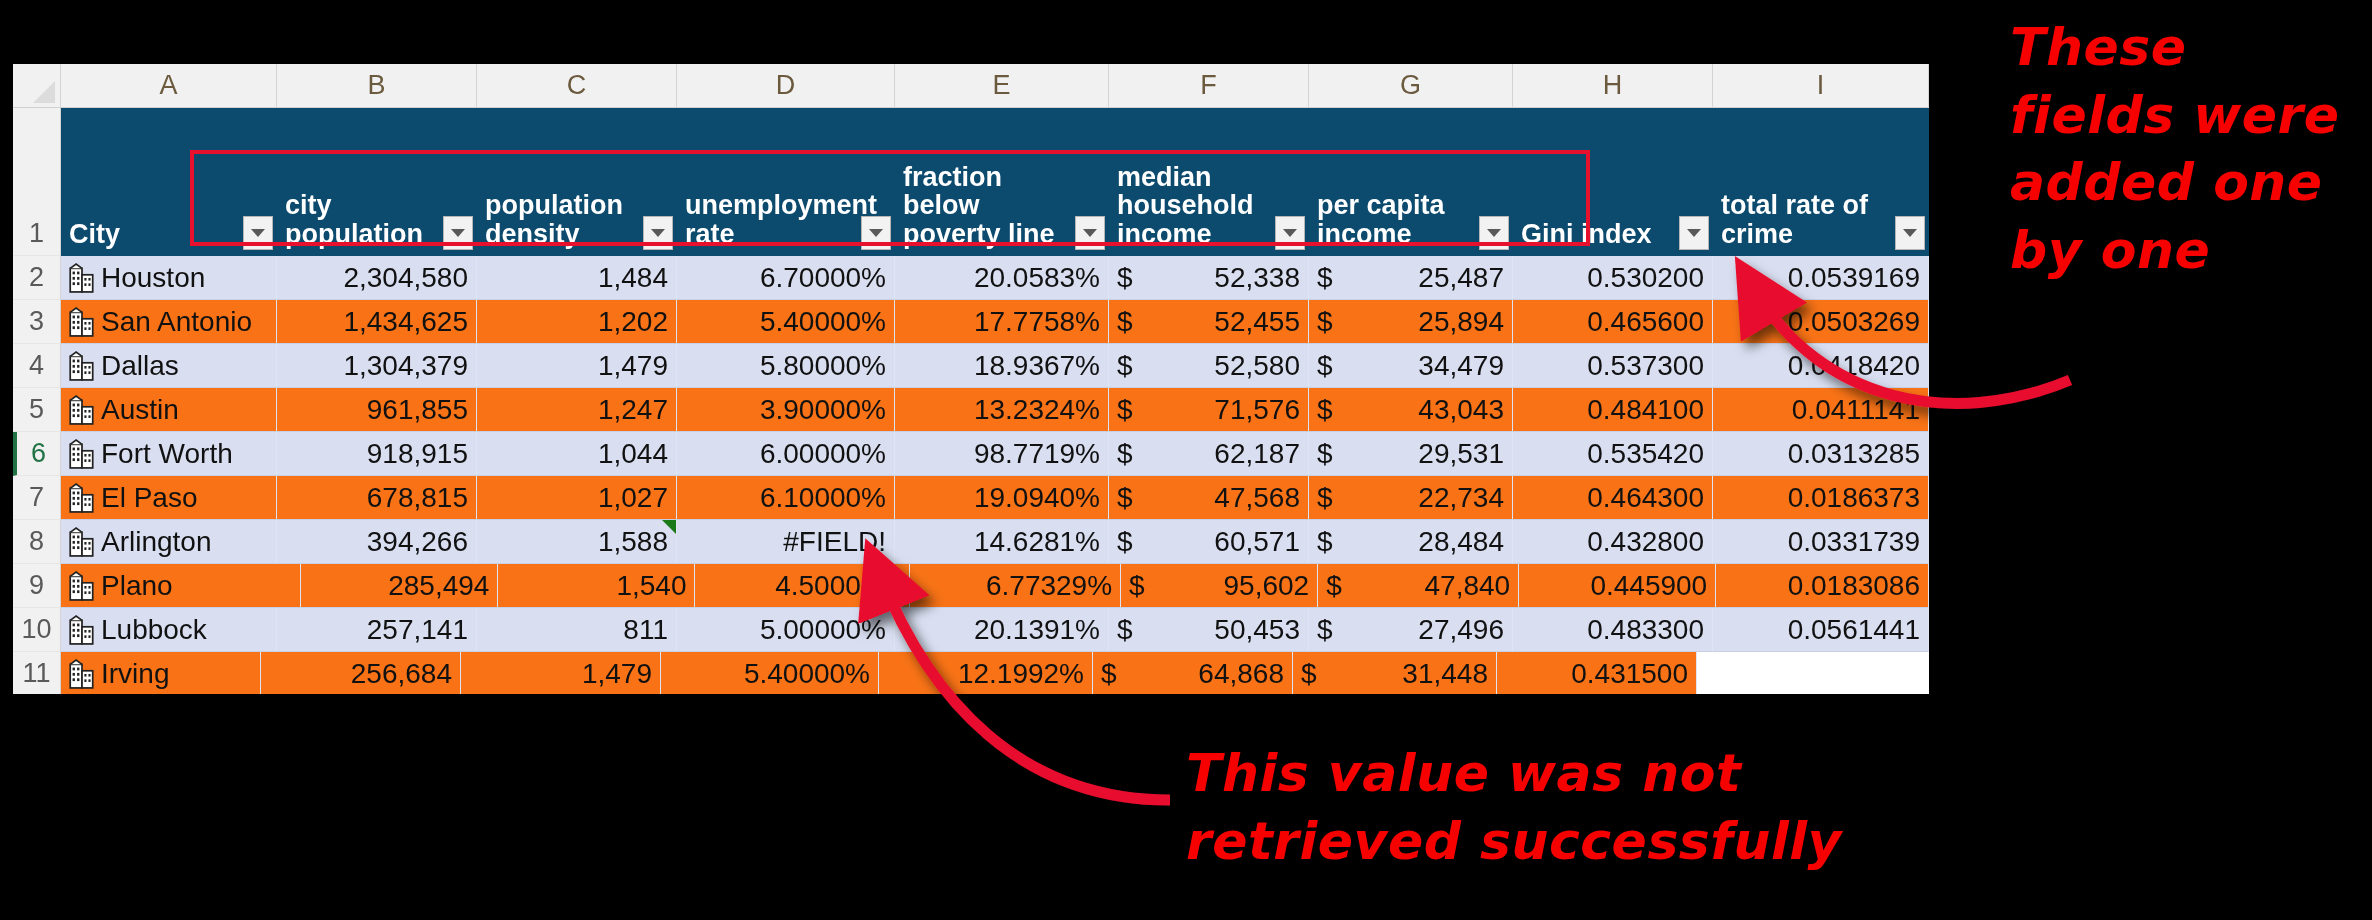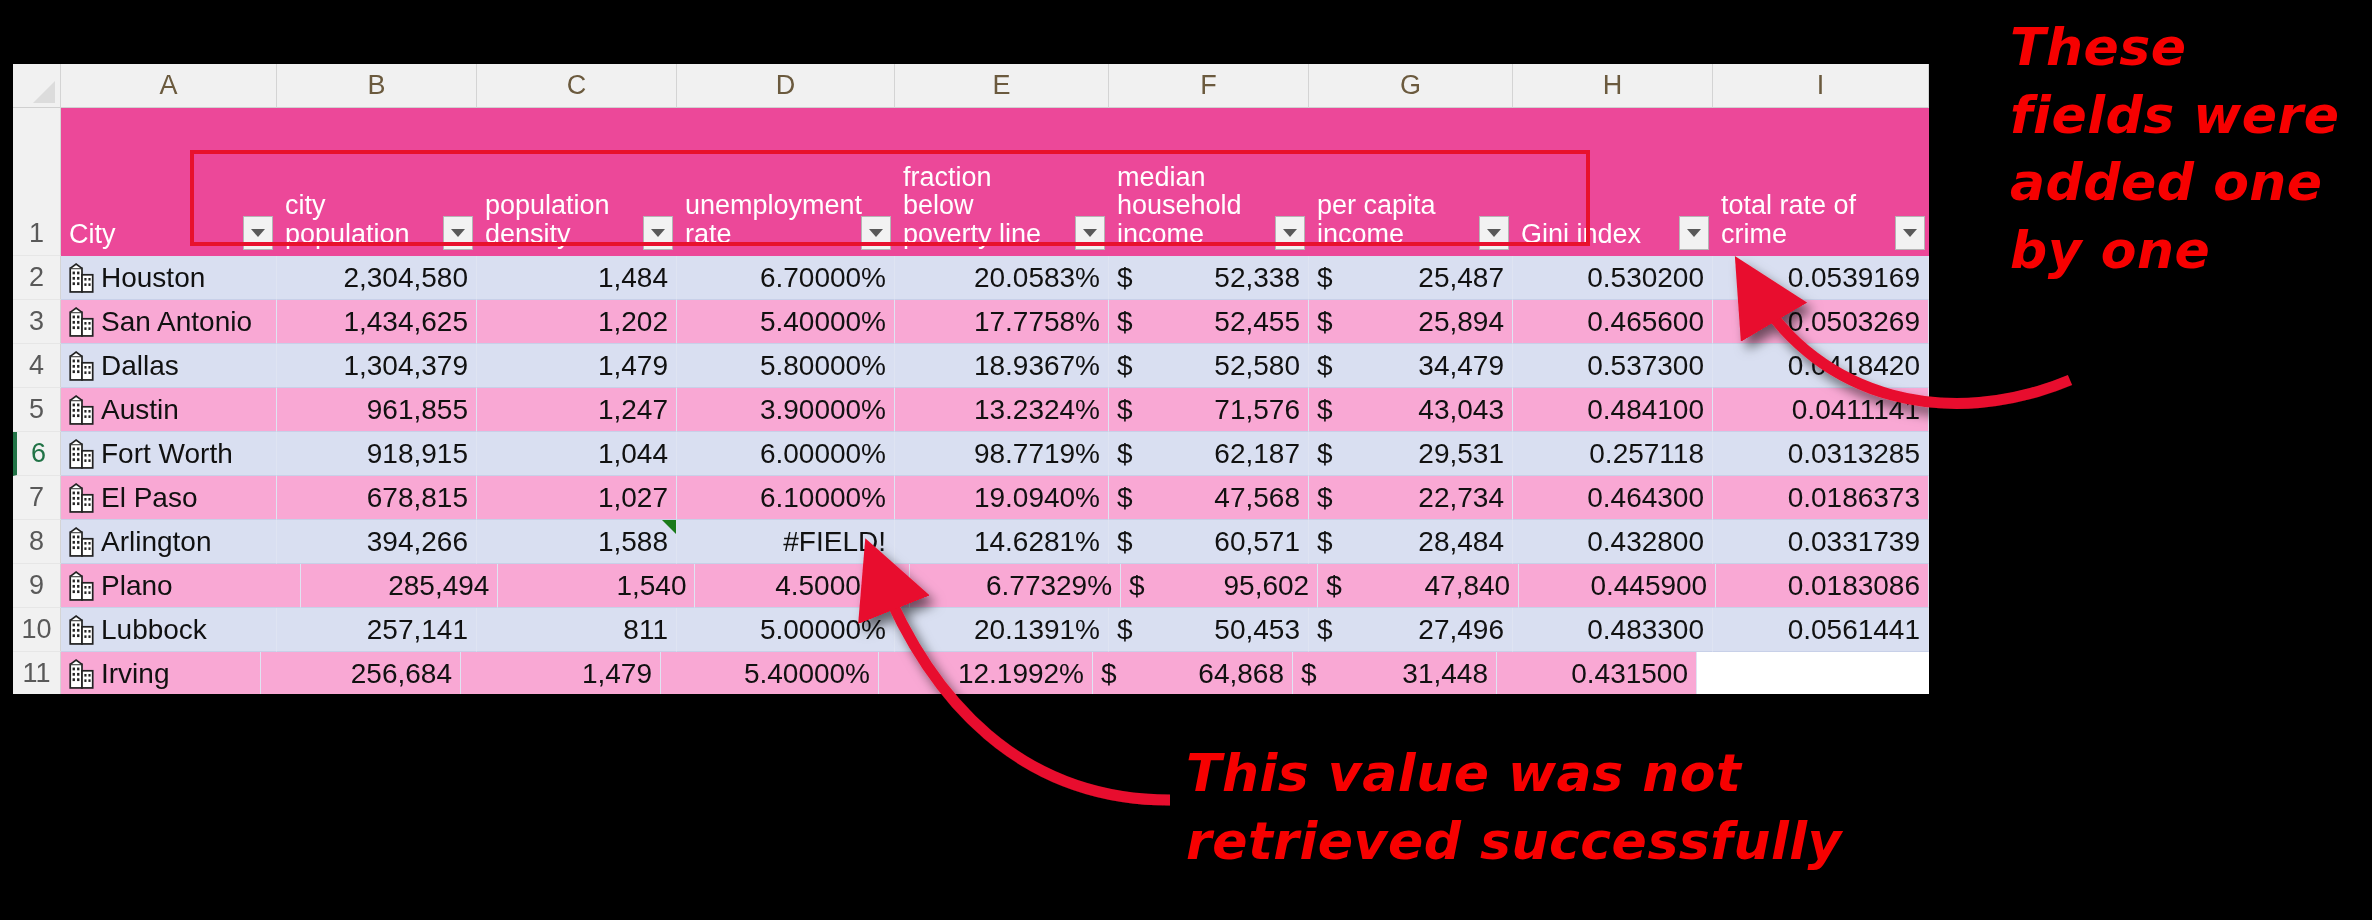--- a/index.html
+++ b/index.html
@@ -28,21 +28,21 @@
     width:48px;min-width:48px;background:#f1f1f1;color:#595959;font-size:27px;
     display:flex;align-items:center;justify-content:center;
     border-right:1px solid #d4d4d4;border-bottom:1px solid #e6e6e6;box-sizing:border-box;
   }
   .rowno.sel{color:#217346;border-left:4px solid #217346;width:48px;box-sizing:border-box;}
 
   
   .hrow{height:148px;}
   .hrow .rowno{align-items:flex-end;padding-bottom:6px;height:148px;}
   .hcell{
-    background:#ec4899;color:#fff;font-weight:normal;font-size:27px;
+    background:#0c4a6e;color:#fff;font-weight:bold;font-size:27px;
     position:relative;box-sizing:border-box;
     display:flex;flex-direction:column;justify-content:flex-end;
     padding:4px 6px 8px 8px;line-height:1.05;height:148px;overflow:hidden;
   }
   .hcell .ht{white-space:pre-line;}
   .filt{
     position:absolute;right:4px;bottom:6px;width:30px;height:34px;background:#f2f2f2;
     border:1px solid #b5b5b5;box-sizing:border-box;
     display:flex;align-items:center;justify-content:center;
   }
@@ -51,21 +51,21 @@
 
   
   .drow{height:44px;}
   .drow .rowno{height:44px;}
   .dcell{
     box-sizing:border-box;height:44px;display:flex;align-items:center;
     font-size:28px;color:#111;border-bottom:1px solid #c8d0e8;
     border-right:1px solid #dfe4f2;padding:0 8px;position:relative;overflow:hidden;
   }
   .band{background:#d9dff1;}
-  .plain{background:#f9a8d4;padding-left:8px;}
+  .plain{background:#f97316;padding-left:8px;}
   .num{justify-content:flex-end;}
   .city{justify-content:flex-start;gap:6px;}
   .money{justify-content:space-between;}
   .money .cur{font-size:28px;}
   .cityicon{flex:0 0 auto;width:26px;height:30px;display:block;}
   .greenmark{position:absolute;right:0;top:0;width:0;height:0;
     border-left:14px solid transparent;border-top:14px solid #1a7a1a;}
 
   
   .redbox{
@@ -323,21 +323,21 @@
             <div class="dcell num band" style="width:218px">6.00000%</div>
             <div class="dcell num band" style="width:214px">98.7719%</div>
             <div class="dcell money band" style="width:200px">
               <span class="cur">$</span>
               <span>62,187</span>
             </div>
             <div class="dcell money band" style="width:204px">
               <span class="cur">$</span>
               <span>29,531</span>
             </div>
-            <div class="dcell num band" style="width:200px">0.257118</div>
+            <div class="dcell num band" style="width:200px">0.535420</div>
             <div class="dcell num band" style="width:216px">0.0313285</div>
           </div>
           <div class="row drow">
             <div class="rowno">7</div>
             <div class="dcell city plain" style="width:216px">
               <svg class="cityicon" viewBox="0 0 24 28">
                 <rect x="1" y="5" width="11" height="22" fill="#fff" stroke="#222" stroke-width="1.6"></rect>
                 <rect x="12" y="11" width="10" height="16" fill="#fff" stroke="#222" stroke-width="1.6"></rect>
                 <path d="M1 5 L6.5 1 L12 5" fill="#fff" stroke="#222" stroke-width="1.6"></path>
                 <rect x="3.2" y="8" width="2.2" height="2.6" fill="#222"></rect>

